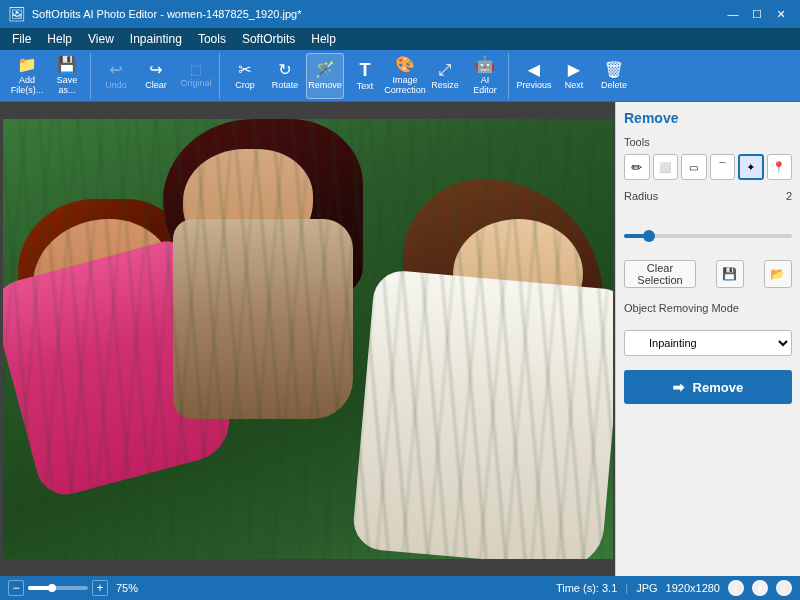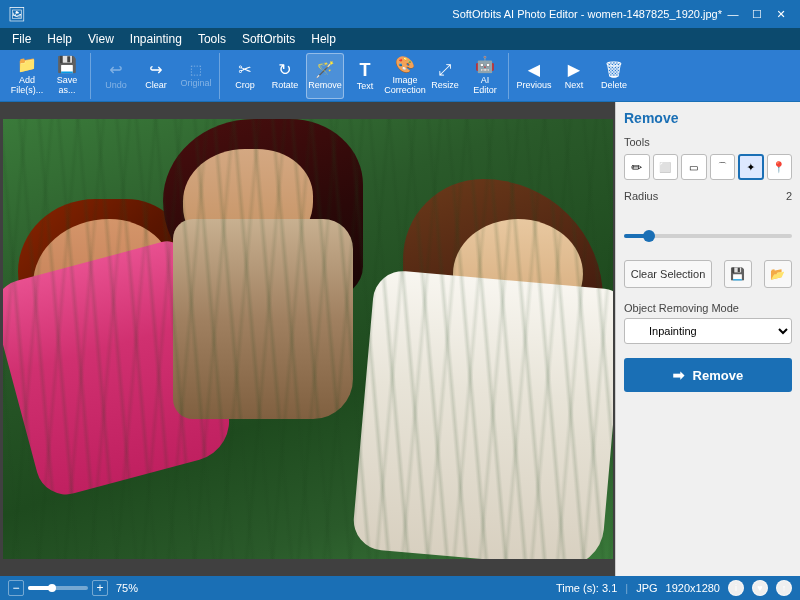--- a/index.html
+++ b/index.html
@@ -9,21 +9,21 @@
     #title-bar {
       height: 28px;
       background: #1a6fb5;
       display: flex;
       align-items: center;
       padding: 0 8px;
       color: white;
       font-size: 12px;
       user-select: none;
     }
-    #title-bar .title-text { flex: 1; font-size: 11px; text-align: right; }
+    #title-bar .title-text { flex: 1; font-size: 11px; }
     #title-bar .win-controls { display: flex; gap: 2px; }
     #title-bar .win-btn {
       width: 22px; height: 20px;
       background: transparent;
       border: none; color: white;
       cursor: pointer; font-size: 11px;
       display: flex; align-items: center; justify-content: center;
     }
 
     
@@ -277,21 +277,21 @@
       top: 50%;
       transform: translate(-50%, -50%);
       width: 12px; height: 12px;
       background: #1a6fb5;
       border-radius: 50%;
       cursor: pointer;
     }
 
     .clear-selection-row {
       display: flex;
-      gap: 12px;
+      gap: 20px;
       margin-bottom: 14px;
       align-items: center;
     }
     .clear-btn {
       flex: 1;
       height: 28px;
       background: #f8f8f8;
       border: 1px solid #bbb;
       border-radius: 3px;
       cursor: pointer;
@@ -303,21 +303,21 @@
       background: #f8f8f8;
       border: 1px solid #bbb;
       border-radius: 3px;
       cursor: pointer;
       display: flex; align-items: center; justify-content: center;
       font-size: 12px;
     }
 
     .mode-label {
       font-size: 11px; color: #444;
-      margin-bottom: 4px;
+      margin-bottom: 16px;
     }
     .mode-select {
       width: 100%;
       height: 26px;
       border: 1px solid #bbb;
       border-radius: 3px;
       background: #fff;
       font-size: 11px;
       padding: 0 20px;
       margin-bottom: 14px;

